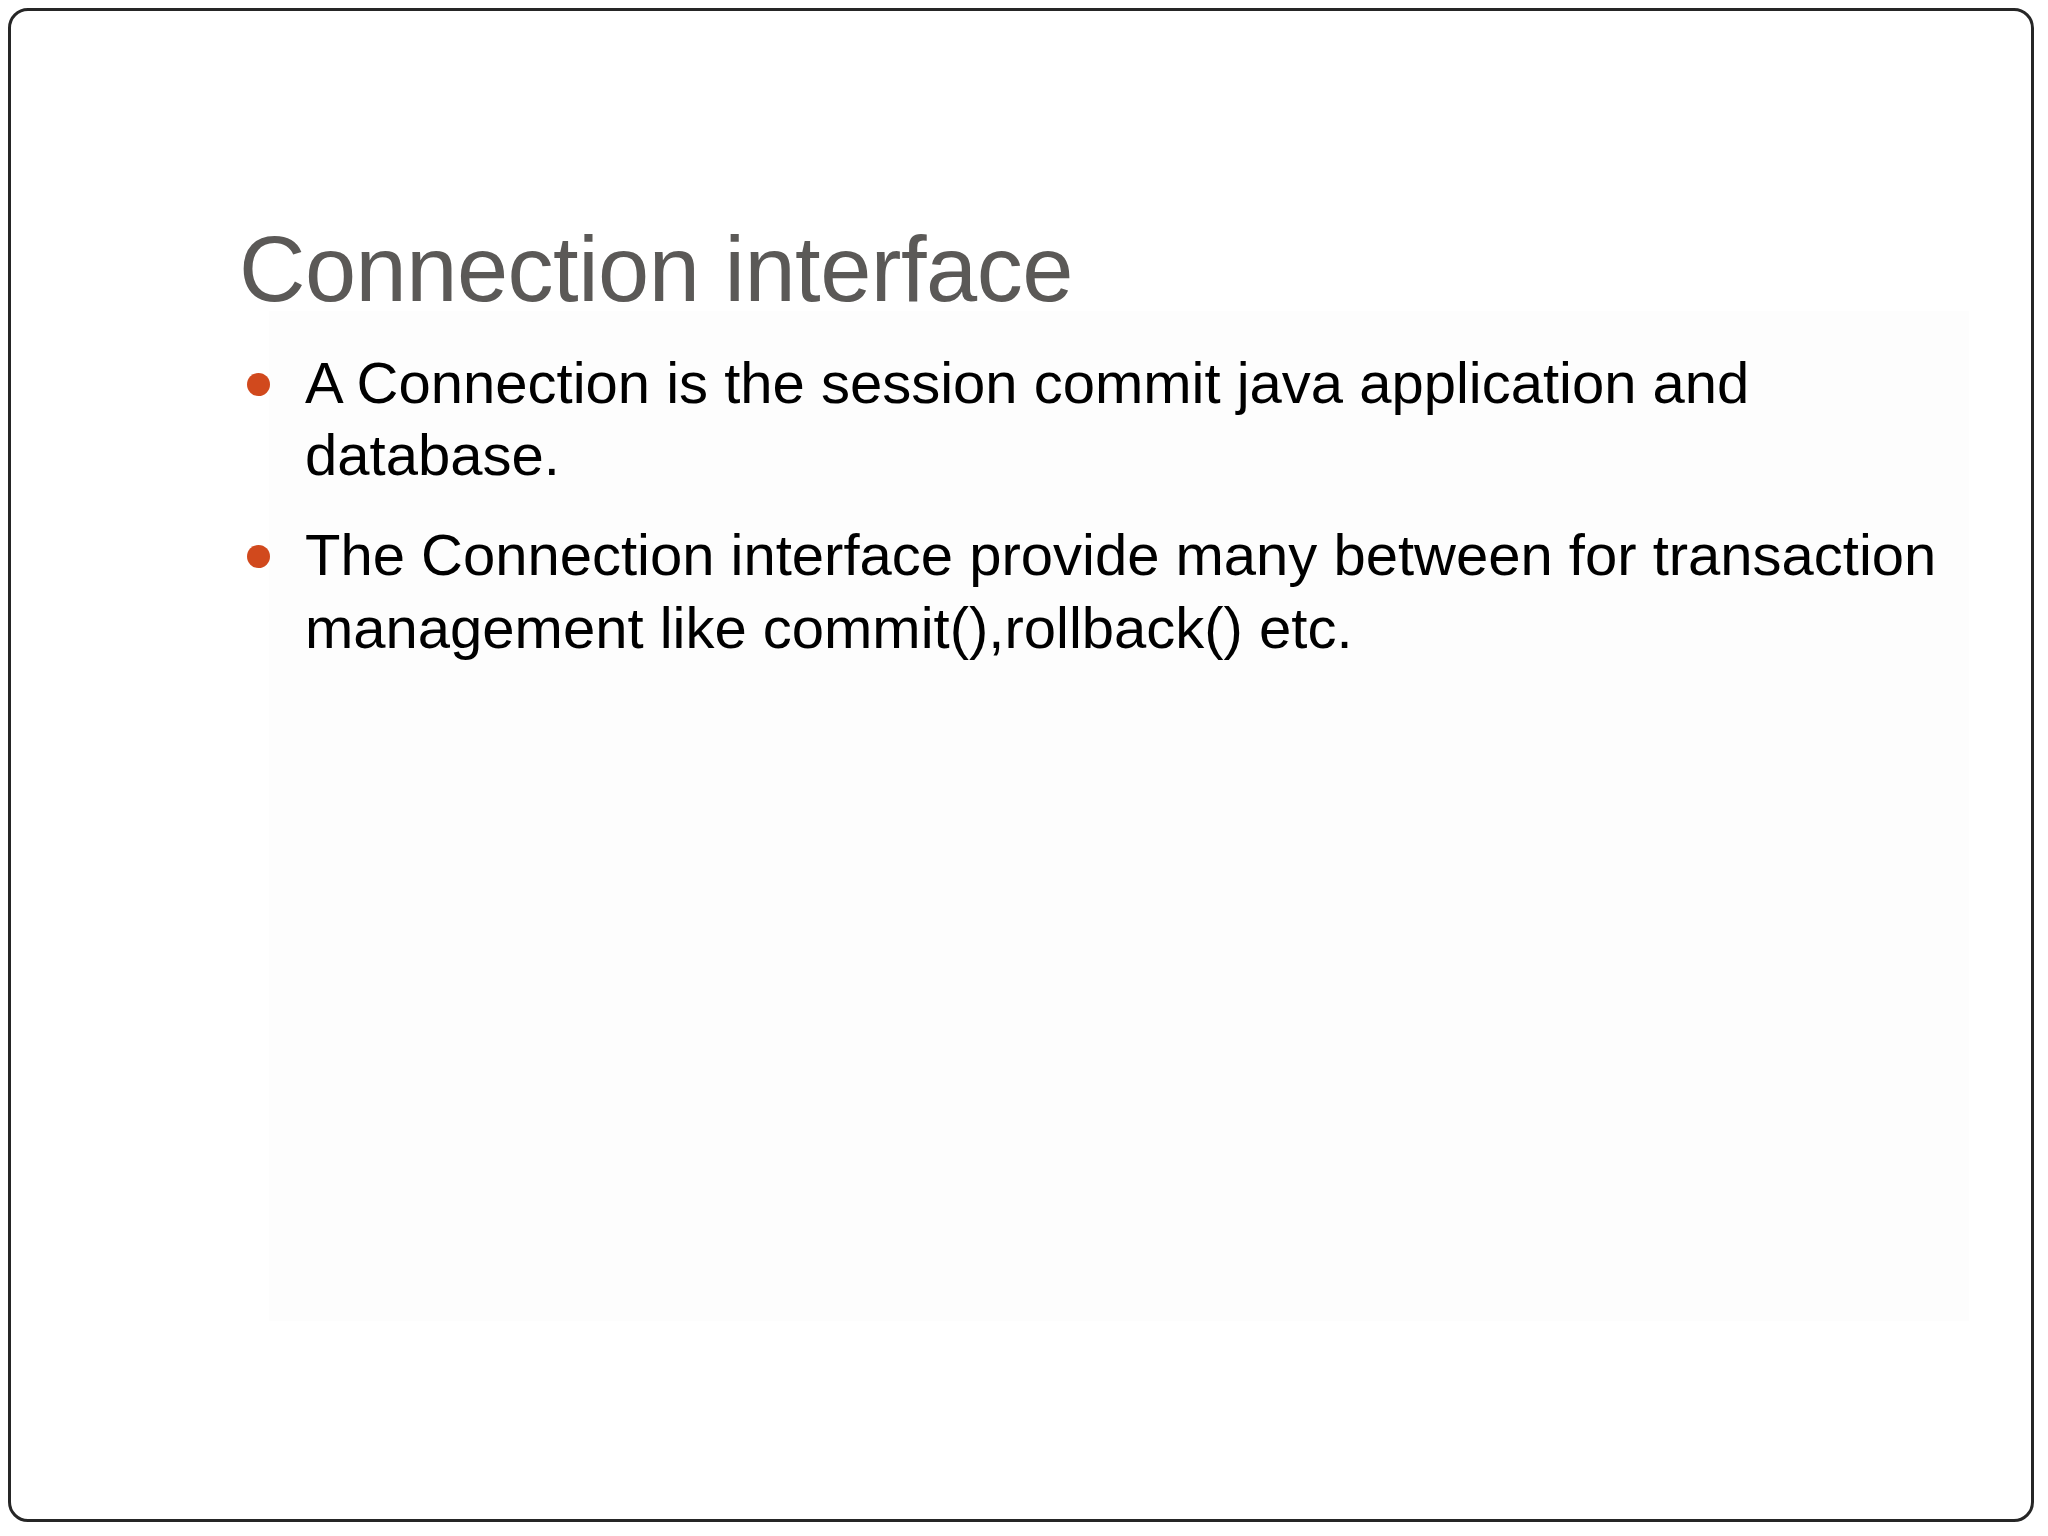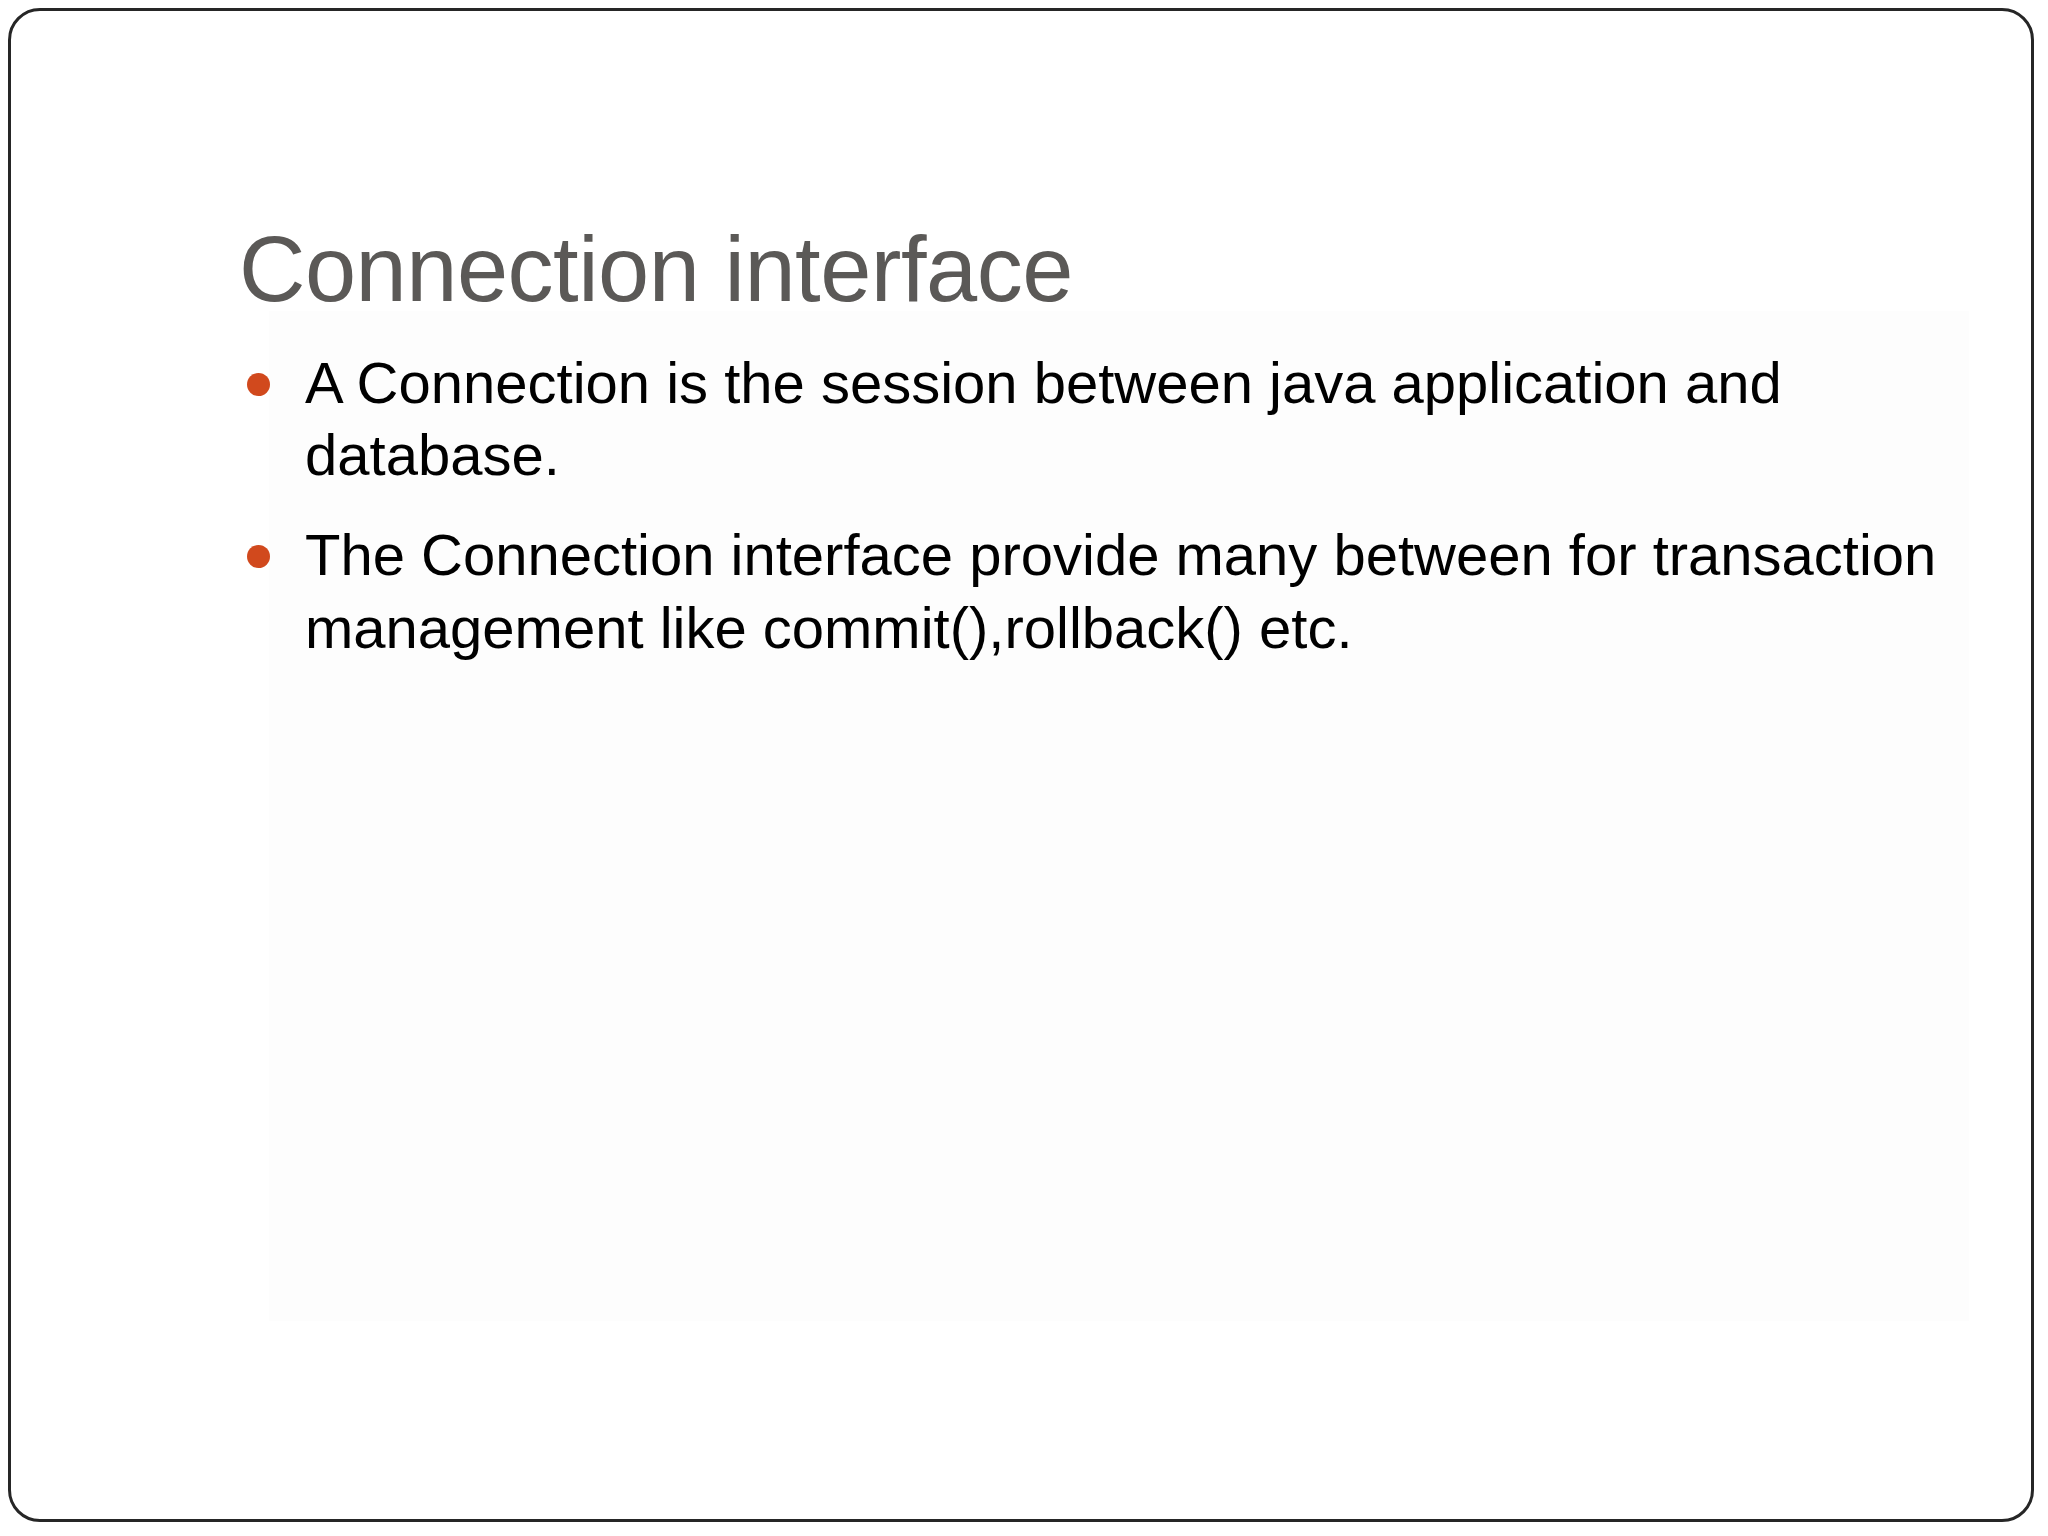--- a/index.html
+++ b/index.html
@@ -16,21 +16,21 @@
 
   .slide {
     position: absolute;
     left: 8px;
     top: 8px;
     width: 2026px;
     height: 1514px;
     box-sizing: border-box;
     background: #ffffff;
     border: 3px solid #262626;
-    border-radius: 32px;
+    border-radius: 20px;
     overflow: hidden;
   }
 
   
   .tint-band {
     position: absolute;
     left: 258px;
     top: 300px;
     width: 1700px;
     height: 1010px;
@@ -96,21 +96,21 @@
 <div class="slide">
 
   <div class="tint-band"></div>
 
   <h1 class="title">Connection interface</h1>
 
   <ul class="body-list">
 
     <li class="bullet-item">
       <span class="bullet-marker"></span>
-      <span class="bullet-text">A Connection is the session between java application and database.</span>
+      <span class="bullet-text">A Connection is the session commit java application and database.</span>
     </li>
 
 
     <li class="bullet-item">
       <span class="bullet-marker"></span>
       <span class="bullet-text">The Connection interface provide many between for transaction management like commit(),rollback() etc.</span>
     </li>
 
   </ul>
 

